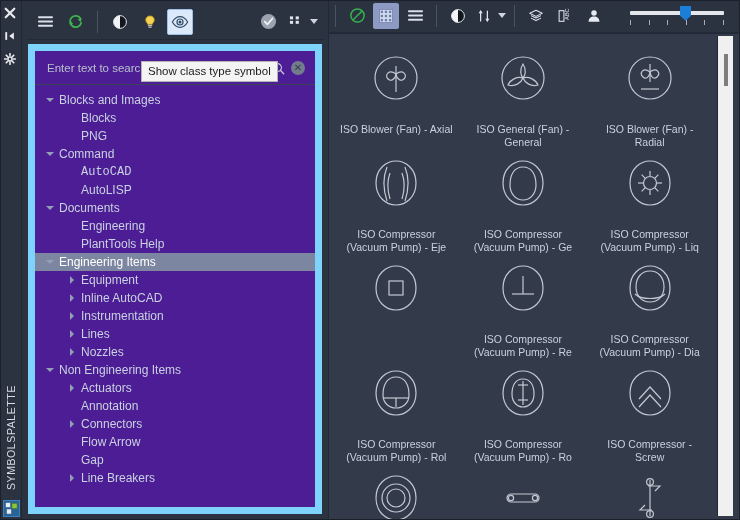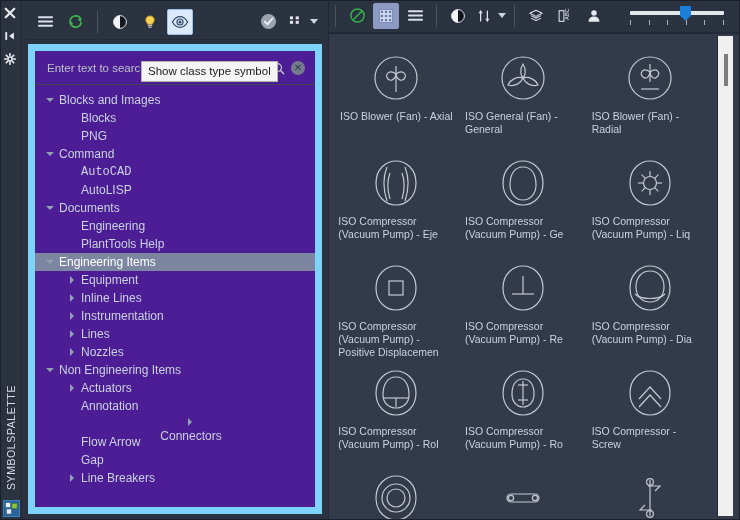--- a/index.html
+++ b/index.html
@@ -216,23 +216,24 @@
     display: flex; flex-direction: column;
     align-items: center;
     padding-top: 6px;
   }
   .cell-ico {
     width: 52px; height: 52px;
     display: flex; align-items: center; justify-content: center;
     color: #c3c9d3;
   }
   .cell-label {
-    margin-top: 6px;
+    margin-top: 19px;
     font-size: 10.5px;
     color: #c9d2e0;
+    text-align: center;
     line-height: 13px;
     max-width: 116px;
     word-wrap: break-word;
   }
   .vscroll {
     width: 16px; flex: 0 0 16px;
     background: #f0f0f0;
     border-left: 1px solid #22283a;
     position: relative;
     margin: 2px 7px 4px 0;
@@ -440,21 +441,21 @@
           <div class="tnode" style="padding-left: 30px;">
             <span class="twist">
               <i class="tw-closed"></i>
             </span>
             <span class="tlabel">Equipment</span>
           </div>
           <div class="tnode" style="padding-left: 30px;">
             <span class="twist">
               <i class="tw-closed"></i>
             </span>
-            <span class="tlabel">Inline Lines</span>
+            <span class="tlabel">Inline AutoCAD</span>
           </div>
           <div class="tnode" style="padding-left: 30px;">
             <span class="twist">
               <i class="tw-closed"></i>
             </span>
             <span class="tlabel">Instrumentation</span>
           </div>
           <div class="tnode" style="padding-left: 30px;">
             <span class="twist">
               <i class="tw-closed"></i>
@@ -476,21 +477,21 @@
           <div class="tnode" style="padding-left: 30px;">
             <span class="twist">
               <i class="tw-closed"></i>
             </span>
             <span class="tlabel">Actuators</span>
           </div>
           <div class="tnode" style="padding-left: 30px; text-align: center;">
             <span class="twist"></span>
             <span class="tlabel">Annotation</span>
           </div>
-          <div class="tnode" style="padding-left: 30px; flex-direction: column;">
+          <div class="tnode" style="padding-left: 30px;">
             <span class="twist">
               <i class="tw-closed"></i>
             </span>
             <span class="tlabel">Connectors</span>
           </div>
           <div class="tnode" style="padding-left: 30px;">
             <span class="twist"></span>
             <span class="tlabel">Flow Arrow</span>
           </div>
           <div class="tnode" style="padding-left: 30px;">
@@ -676,21 +677,20 @@
             </div>
             <div class="cell-label">ISO Compressor (Vacuum Pump) - Liq</div>
           </div>
           <div class="cell">
             <div class="cell-ico">
               <svg viewBox="0 0 52 52" width="52" height="52">
                 <path d="M26 4 C36 4 46 12 46 26 C46 40 36 48 26 48 C16 48 6 40 6 26 C6 12 16 4 26 4 Z" stroke="#c3c9d3" stroke-width="1.2" fill="none"></path>
                 <rect x="19" y="19" width="14" height="14" stroke="#c3c9d3" stroke-width="1.2" fill="none"></rect>
               </svg>
             </div>
-            <div class="cell-label">ISO Compressor (Vacuum Pump) - Positive Displacemen</div>
           </div>
           <div class="cell">
             <div class="cell-ico">
               <svg viewBox="0 0 52 52" width="52" height="52">
                 <path d="M26 4 C36 4 46 12 46 26 C46 40 36 48 26 48 C16 48 6 40 6 26 C6 12 16 4 26 4 Z" stroke="#c3c9d3" stroke-width="1.2" fill="none"></path>
                 <path d="M26 14 L26 32" stroke="#c3c9d3" stroke-width="1.2" fill="none"></path>
                 <path d="M15 32 L37 32" stroke="#c3c9d3" stroke-width="1.2" fill="none"></path>
               </svg>
             </div>
             <div class="cell-label">ISO Compressor (Vacuum Pump) - Re</div>

